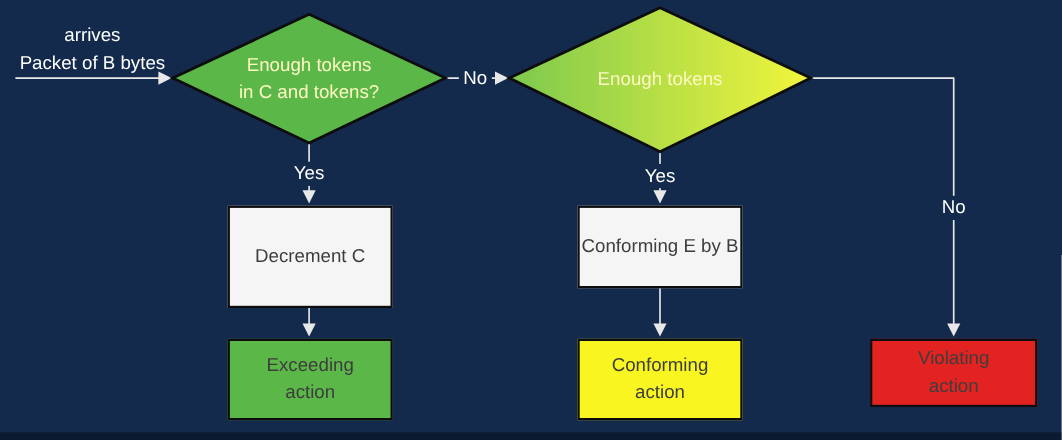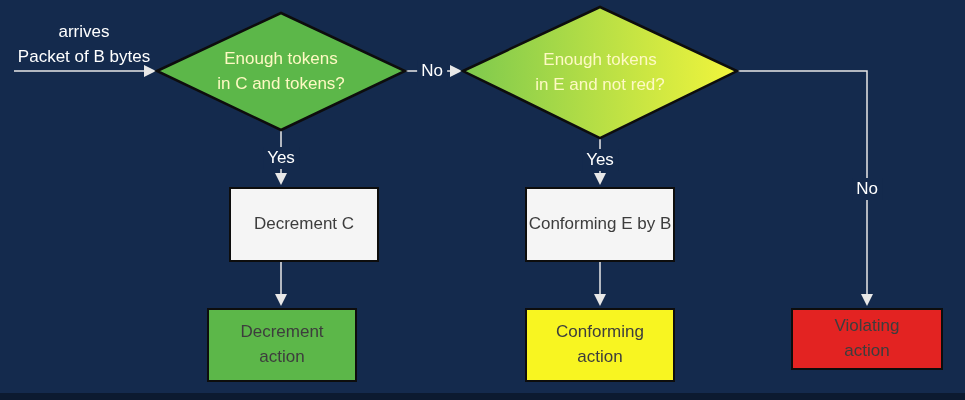--- a/index.html
+++ b/index.html
@@ -99,40 +99,39 @@
     <div>arrives</div>
     <div>Packet of B bytes</div>
   </div>
 
   <div class="node-text" style="left:281px; top:72px;">
     <div>Enough tokens</div>
     <div>in C and tokens?</div>
   </div>
   <div class="node-text" style="left:600px; top:73px;">
     <div>Enough tokens</div>
-    <div>in E and not red?</div>
   </div>
 
   <div class="edge-label" style="left: 432px; top: 71px; background: rgb(20, 42, 77);">No</div>
   <div class="edge-label" style="left: 281px; top: 158px; background: rgb(20, 42, 77);">Yes</div>
   <div class="edge-label" style="left: 600px; top: 160px; background: rgb(20, 42, 77);">Yes</div>
   <div class="edge-label" style="left: 867px; top: 189px; background: rgb(20, 42, 77);">No</div>
 
-  <div class="box" style="left: 207px; top: 187px; width: 150px; height: 75px; background: rgb(245, 245, 245); margin-left: 22px;">
+  <div class="box" style="left: 207px; top: 187px; width: 150px; height: 93px; background: rgb(245, 245, 245);">
     <div>
       <div>Decrement C</div>
     </div>
   </div>
   <div class="box" style="left: 525px; top: 187px; width: 150px; height: 75px; background: rgb(245, 245, 245);">
     <div>Conforming E by B</div>
   </div>
 
   <div class="box" style="left: 207px; top: 308px; width: 150px; height: 74px; background: rgb(92, 183, 73);">
     <div>
-      <div>Decrement</div>
+      <div>Exceeding</div>
       <div>action</div>
     </div>
   </div>
   <div class="box" style="left: 525px; top: 308px; width: 150px; height: 74px; background: rgb(248, 245, 33);">
     <div>
       <div>Conforming</div>
       <div>action</div>
     </div>
   </div>
   <div class="box" style="left: 791px; top: 308px; width: 152px; height: 62px; background: rgb(227, 35, 34);">

